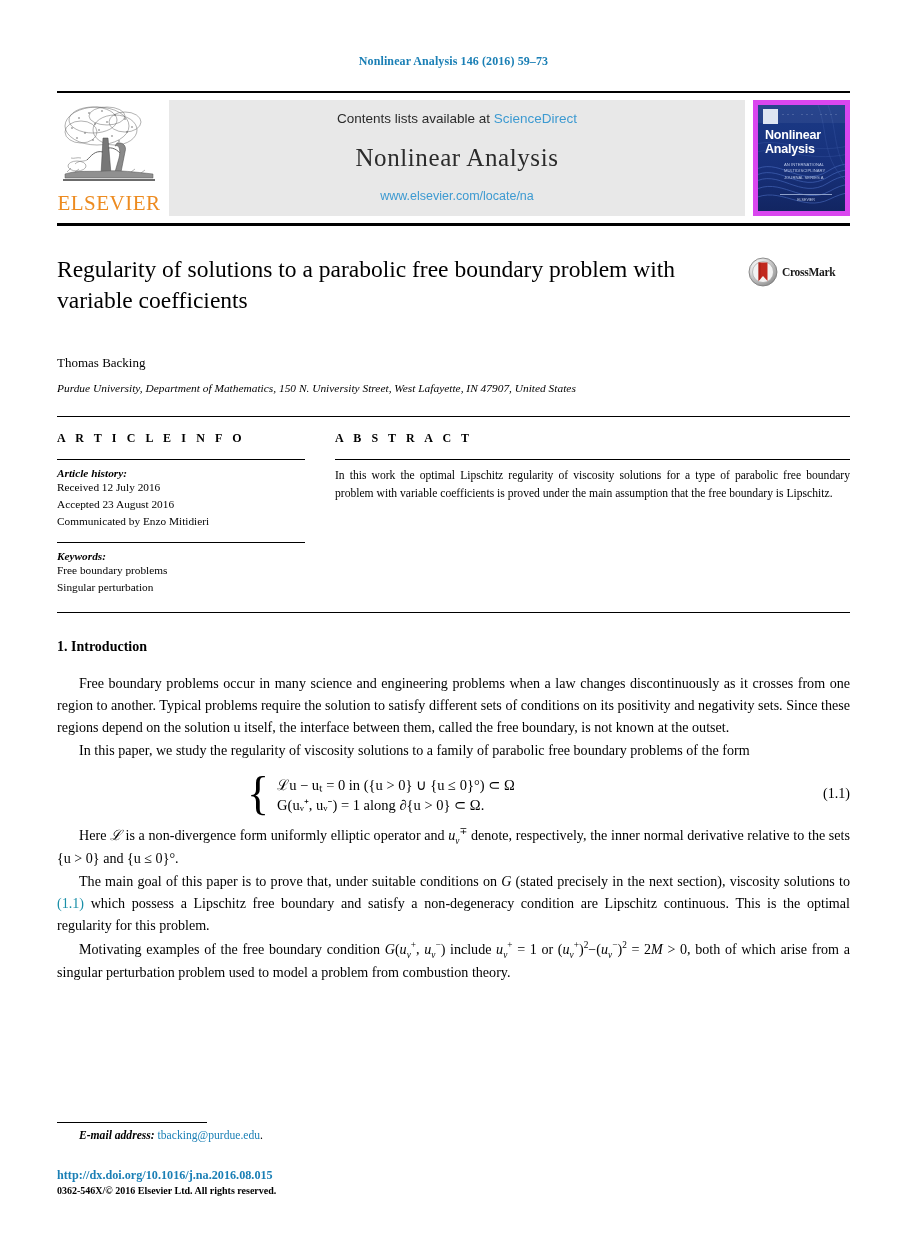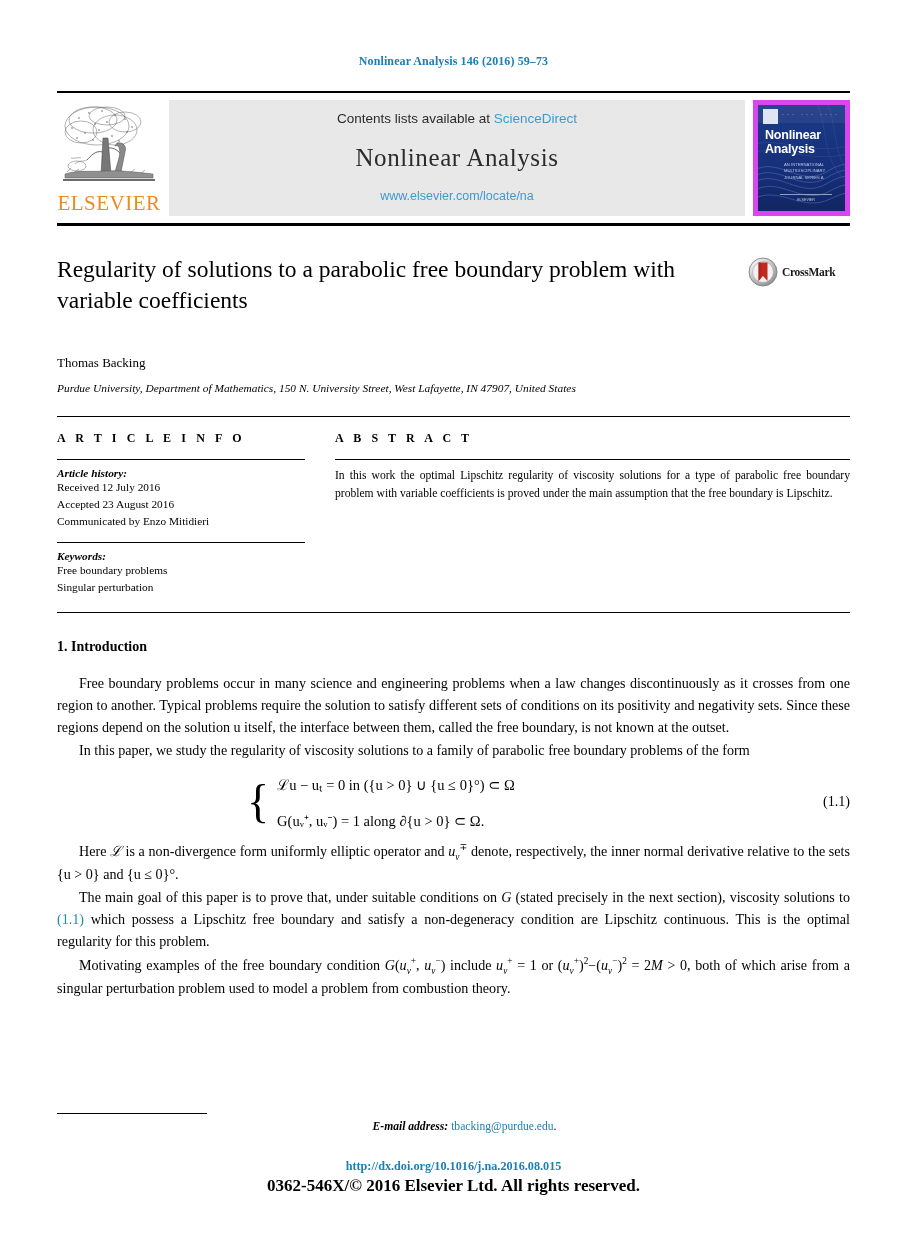--- a/index.html
+++ b/index.html
@@ -302,39 +302,38 @@
   }
   .brace {
     font-size: 46px;
     line-height: .85;
     font-family: "Liberation Serif", serif;
     font-weight: 300;
   }
   .eq-lines {
     display: flex;
     flex-direction: column;
-    gap: 16px;
+    gap: 0;
     font-family: "Liberation Serif", serif;
     font-size: 14.5px;
   }
   .eq-num {
     flex: 0 0 60px;
     text-align: right;
     font-family: "Liberation Serif", serif;
     font-size: 14.1px;
   }
   sub.v, sup.v { font-size: .66em; }
 
   
   .footer {
     position: absolute;
     left: 57px;
     bottom: 42px;
     width: 793px;
-    text-align: center;
   }
   .foot-rule {
     border-top: 1.1px solid #000;
     width: 150px;
     margin-bottom: 6px;
   }
   .email-line {
     font-family: "Liberation Serif", serif;
     font-size: 11.6px;
     text-indent: 22px;
@@ -344,21 +343,21 @@
   .doi-line {
     font-family: "Liberation Serif", serif;
     font-weight: bold;
     font-size: 12.2px;
     color: #1a7fb5;
     margin-top: 26px;
   }
   .issn-line {
     font-family: "Liberation Serif", serif;
     font-weight: bold;
-    font-size: 17px;
+    font-size: 10px;
     margin-top: 2px;
   }
 </style>
 </head>
 <body>
 
 <div class="page">
 
   <div class="running-head">Nonlinear Analysis 146 (2016) 59–73</div>
 

